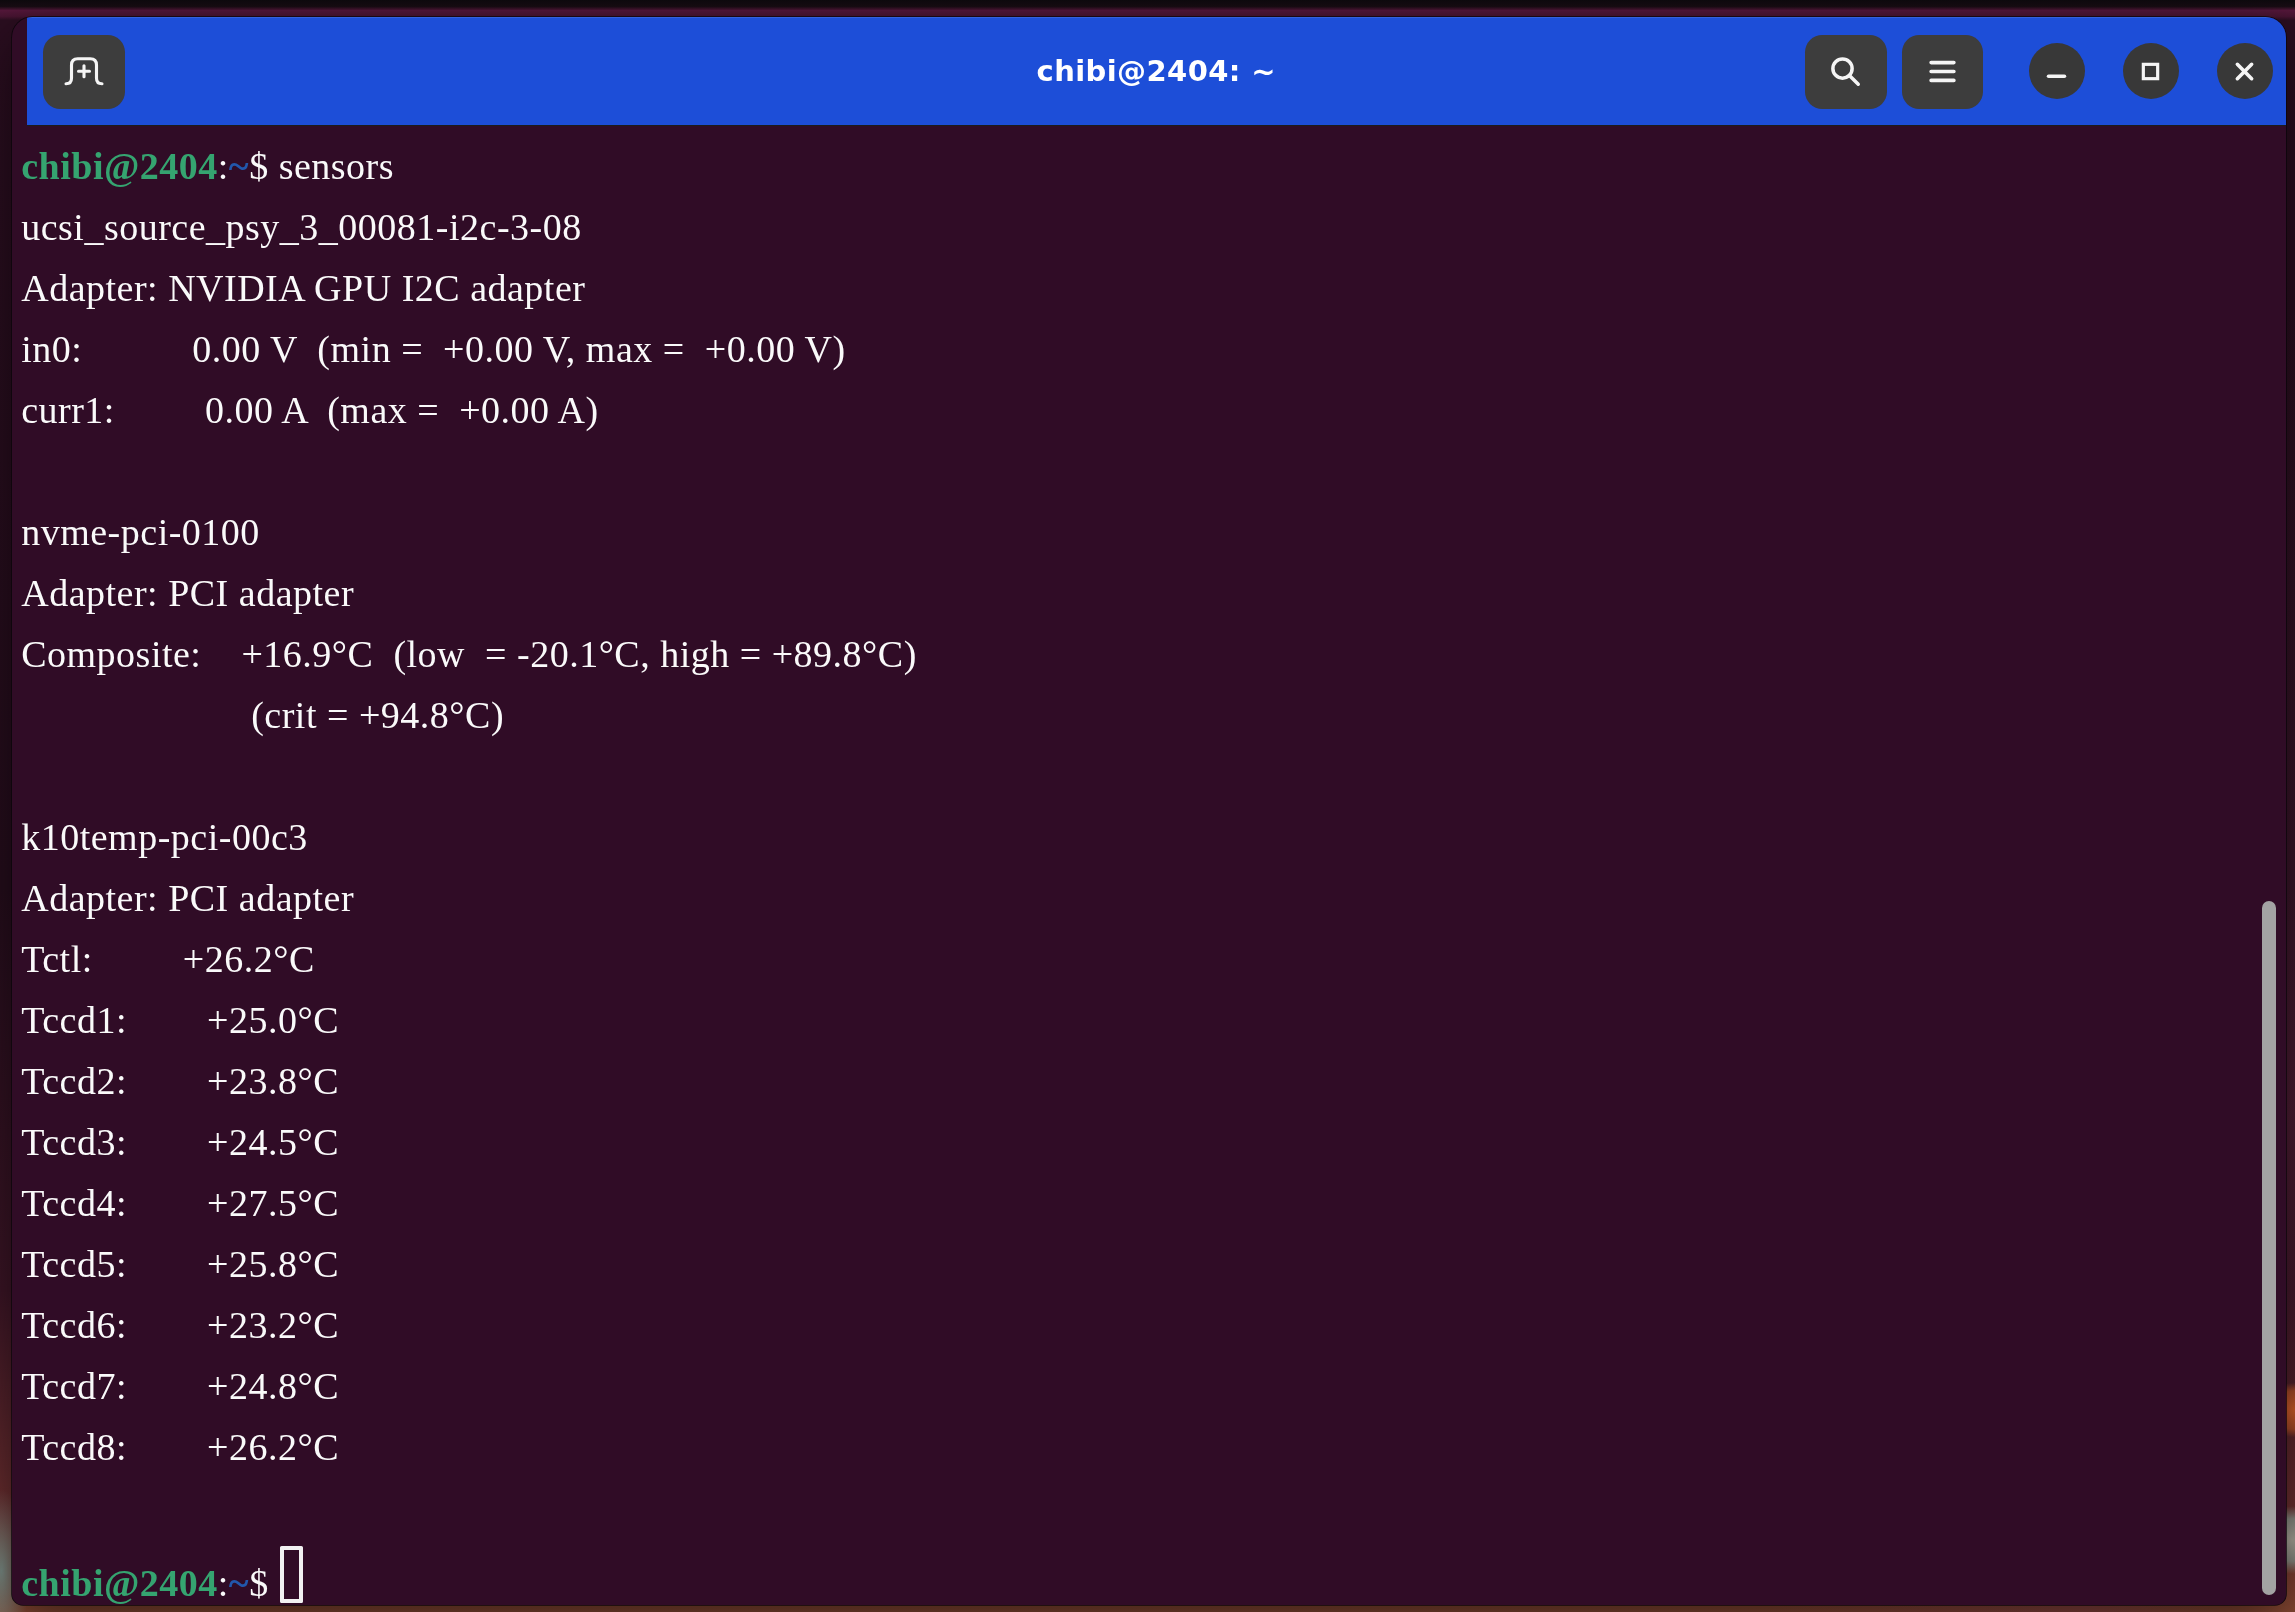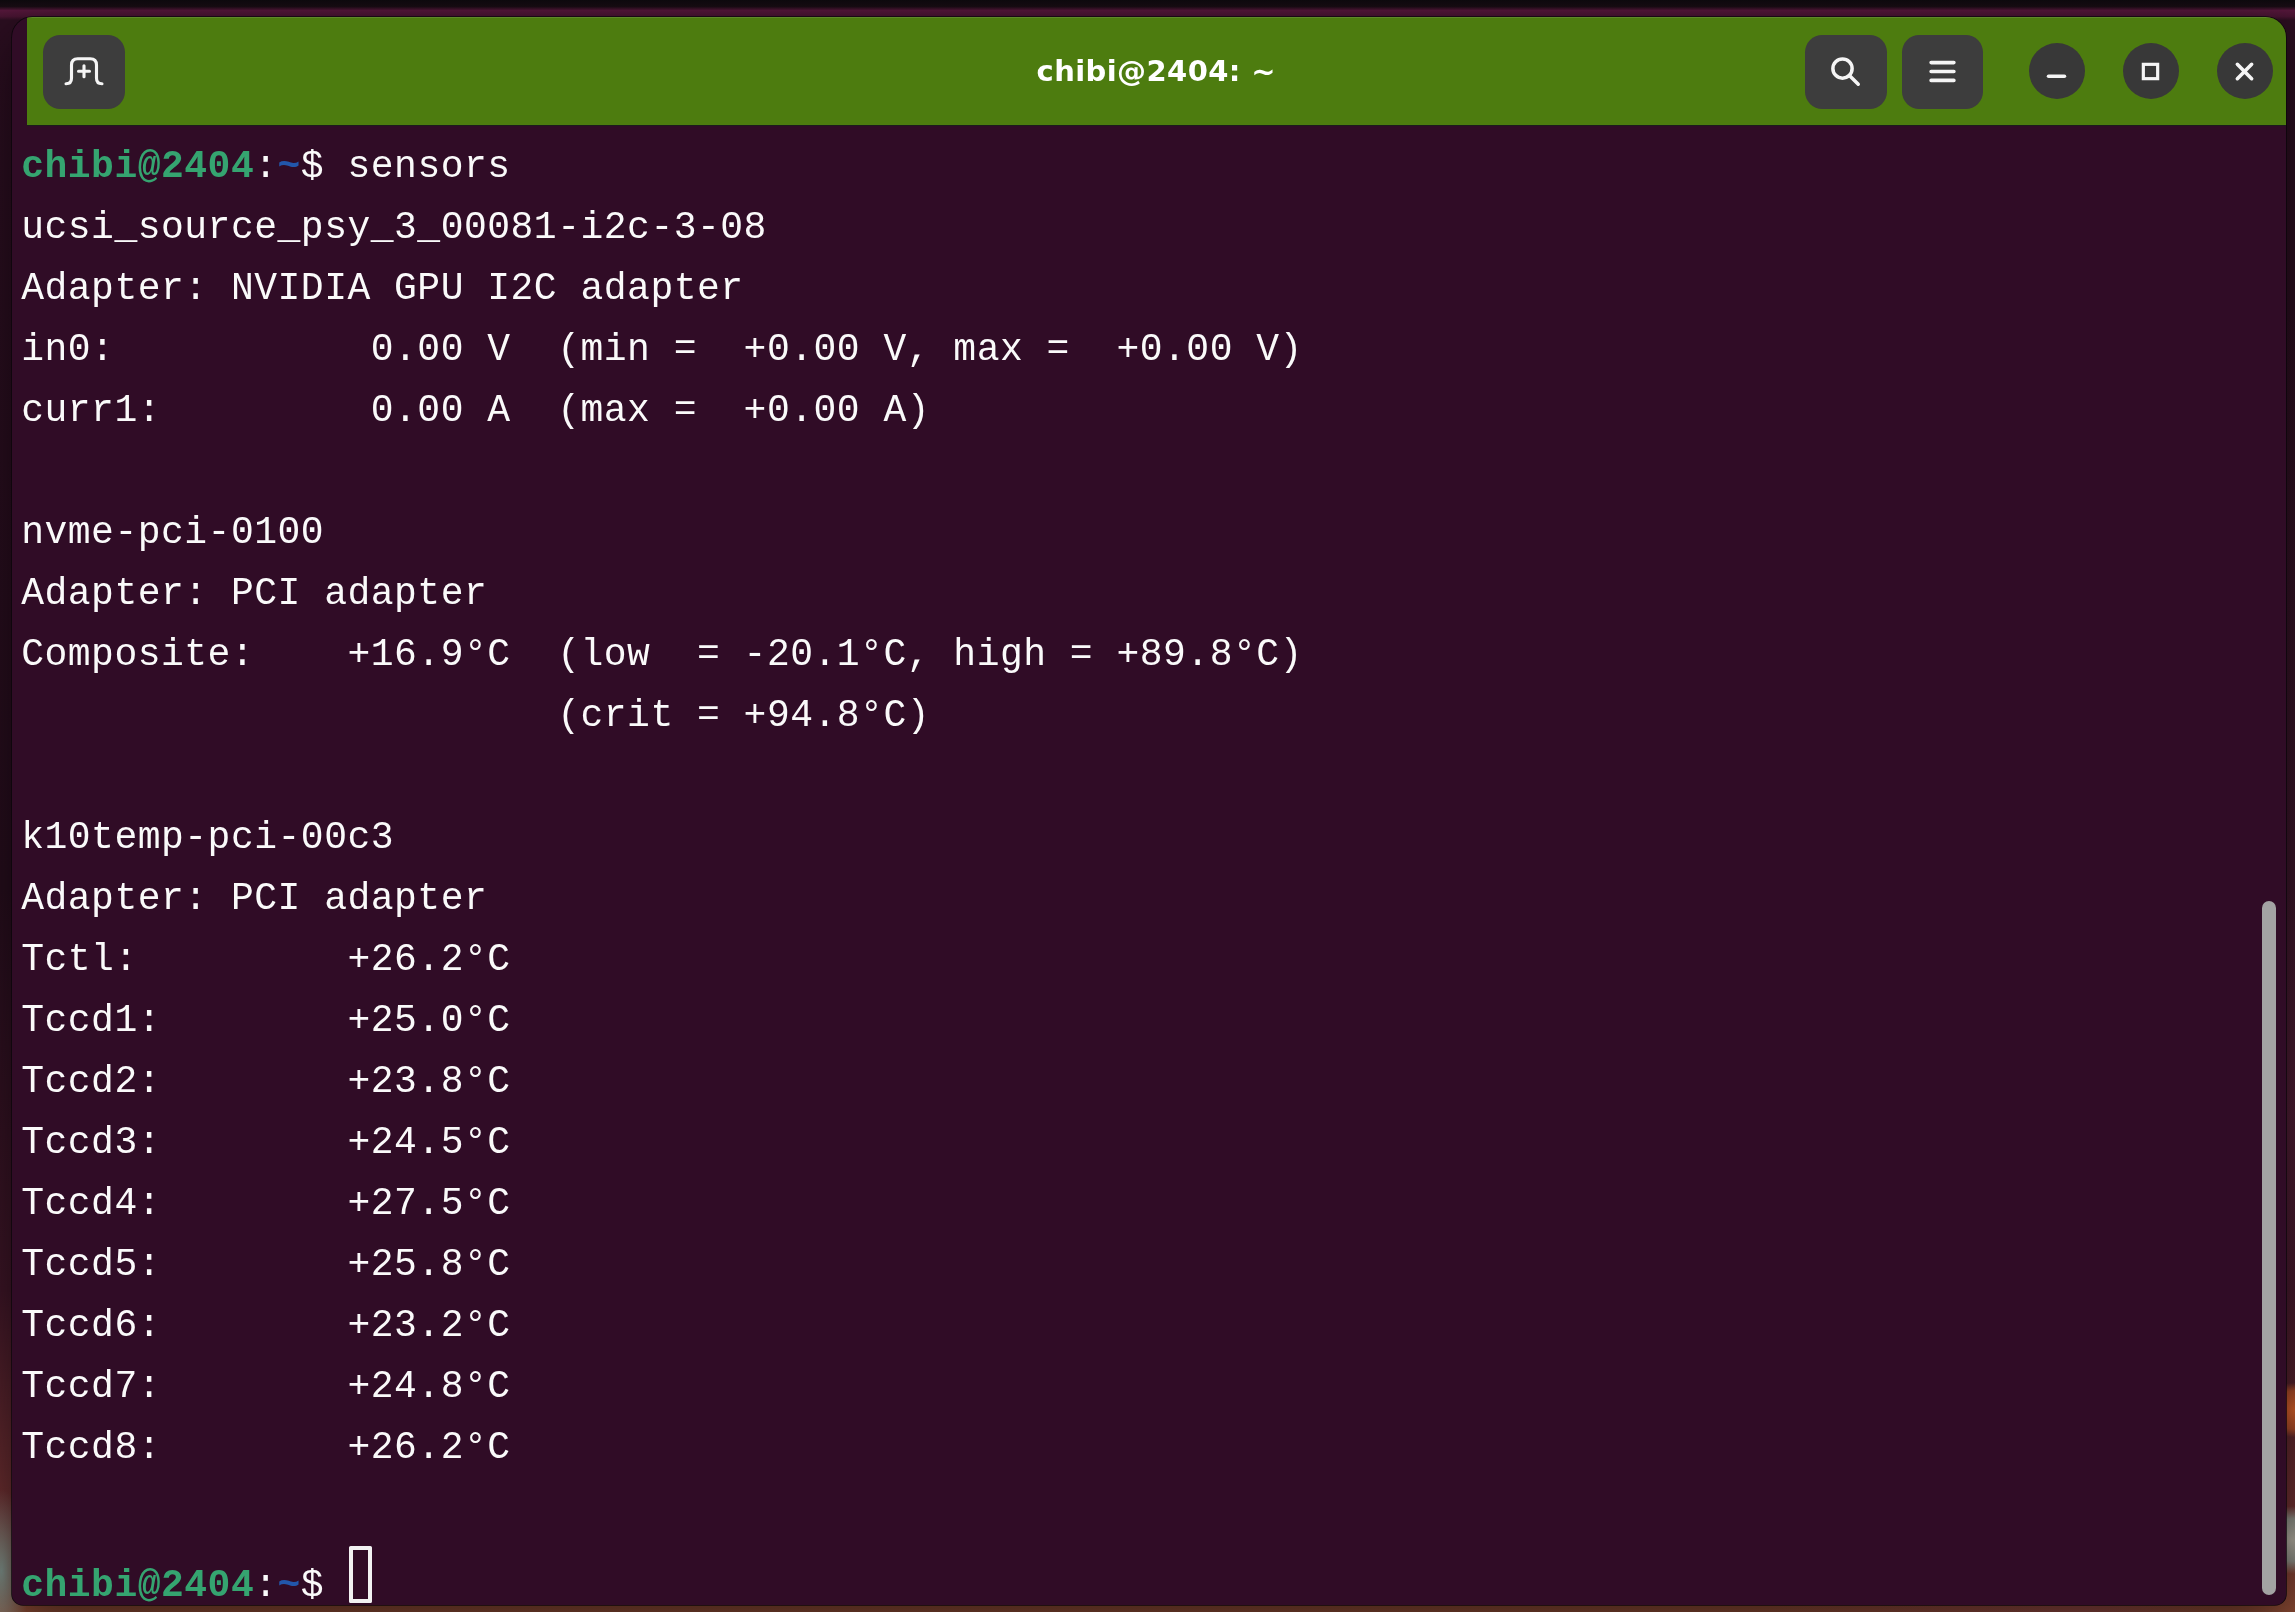--- a/index.html
+++ b/index.html
@@ -16,21 +16,21 @@
   }
 
   
   .window{
     position:absolute;left:11.8px;top:17.3px;width:2274px;height:1588px;
     background:#300c26;border-radius:20.4px 20.4px 11px 11px;
     box-shadow:0 0 0 0.8px rgba(10,5,10,.9), 0 19px 55px rgba(0,0,0,.55);
     overflow:hidden;
   }
   .headerbar{
-    position:absolute;left:15px;top:0;right:0;height:108px;background:#4d7c0f;
+    position:absolute;left:15px;top:0;right:0;height:108px;background:#1d4ed8;
     border-bottom:0.8px solid #1c1c1c;
     box-shadow:inset 0 0.8px 0 rgba(255,255,255,.14);
   }
   .title{
     position:absolute;left:0;right:0;top:0;height:108px;
     display:flex;align-items:center;justify-content:center;
     color:#ffffff;font-size:29px;font-weight:bold;letter-spacing:0.4px;
     pointer-events:none;
   }
   .hbtn{
@@ -48,21 +48,21 @@
   }
   .cbtn.min{left:2002px;}
   .cbtn.max{left:2096px;}
   .cbtn.close{left:2190px;}
   .hbtn svg,.cbtn svg{display:block;}
 
   
   .term{
     position:absolute;left:0;right:0;top:108px;bottom:0;
     padding:11px 15.7px 0 9.4px;
-    font-family:Liberation Mono, monospace;
+    font-family:Liberation Serif, serif;
     font-size:38px;line-height:61px;letter-spacing:0.5px;
     color:#fafafa;white-space:pre;overflow:hidden;
   }
   .line{height:61px;}
   .seg-user{color:#35a470;font-weight:bold;}
   .seg-colon{color:#fafafa;}
   .seg-path{color:#2257ab;font-weight:bold;}
   .seg-dollar{color:#fafafa;}
   .seg-command{color:#fafafa;}
   .cursor{

